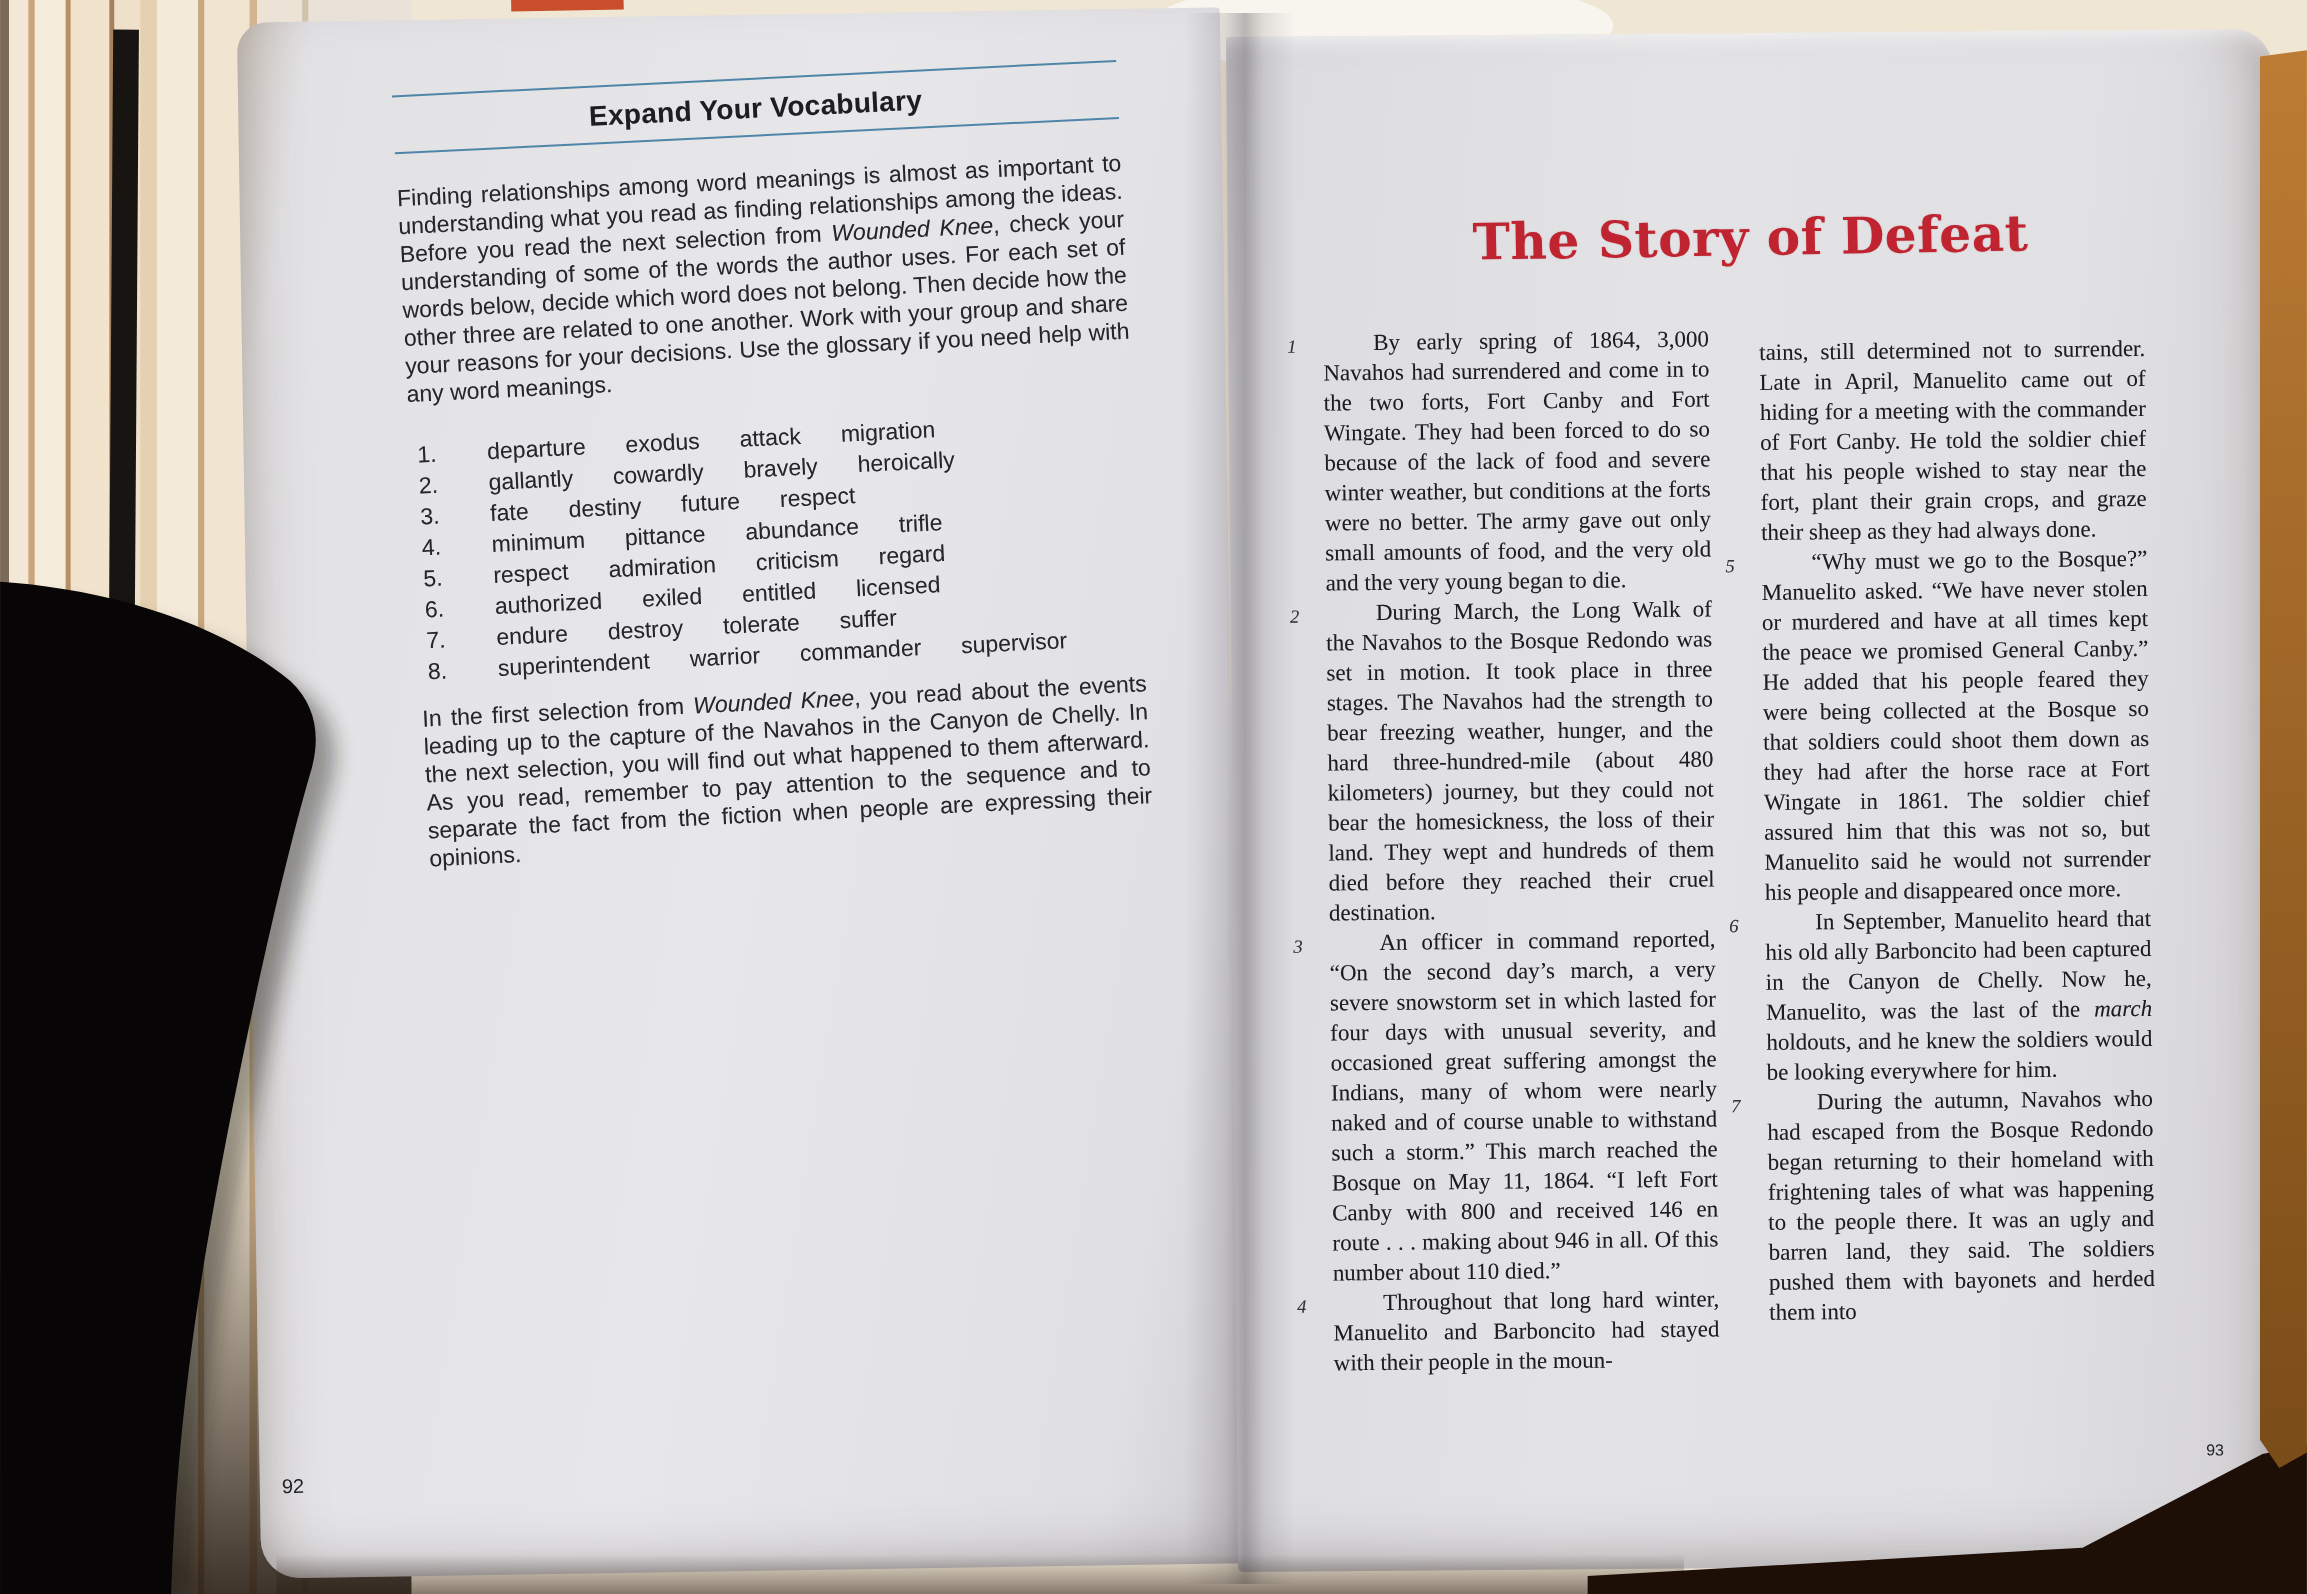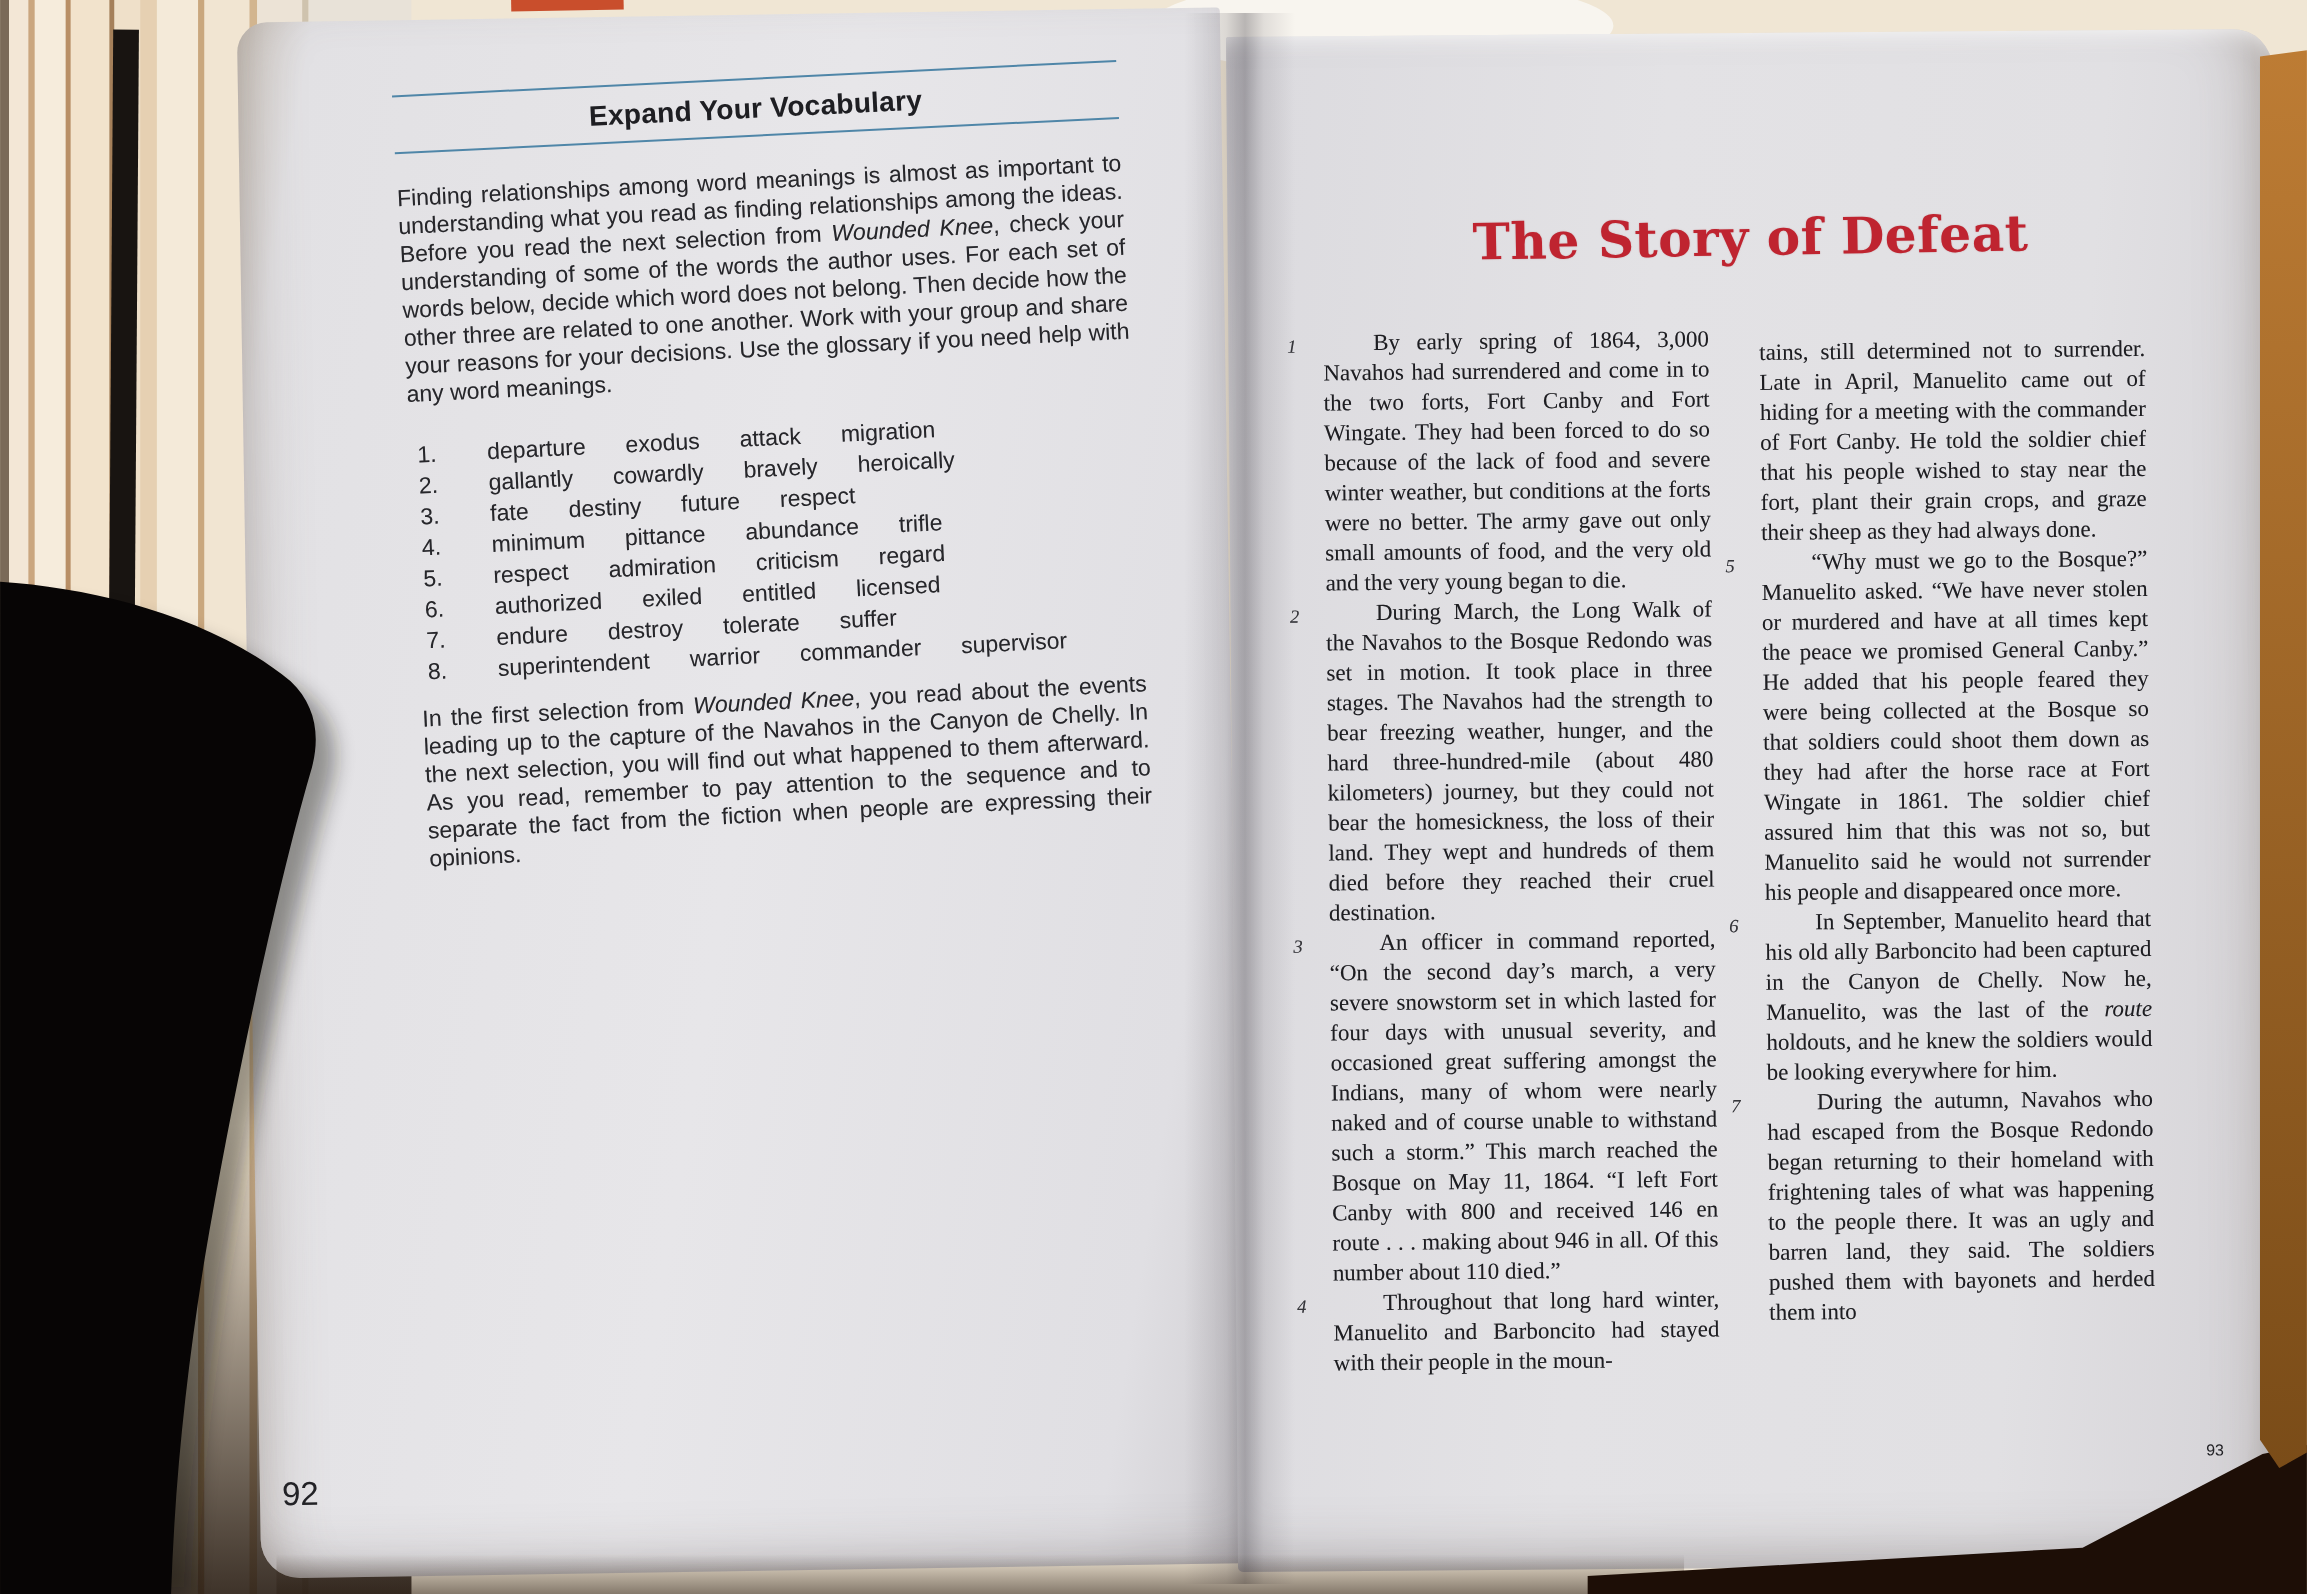--- a/index.html
+++ b/index.html
@@ -37,21 +37,21 @@
   .vh-rule{height:1.9px;border:0;margin:0;}
   .vocab-title{margin:13px 0 10.3px 0;text-align:center;font-size:28px;font-weight:bold;letter-spacing:0.3px;color:#1e1e22;}
   .lp-para{margin:0;font-size:23px;line-height:28px;text-align:justify;}
   .lp-para.intro{margin-top:30px;}
   .lp-para.closing{margin-top:16.7px;}
   .vocab-list{margin:32px 0 0 7.7px;font-size:23px;}
   .vrow{display:flex;gap:40px;line-height:31px;white-space:nowrap;}
   .vnum{flex:0 0 30px;}
   em{font-style:italic;}
 
-  .page-num{position:absolute;font-family:"Liberation Sans",sans-serif;font-size:33px;color:#222226;}
+  .page-num{position:absolute;font-family:"Liberation Sans",sans-serif;font-size:20px;color:#222226;}
   .pn-left{left:22px;top:1453px;}
   .pn-right{left:969px;top:1412px;font-size:16px;}
 
   
   .story-title{position:absolute;left:0;right:0;top:175px;margin:0;text-align:center;
     font-family:"DejaVu Serif",serif;font-weight:bold;font-size:50px;letter-spacing:0.6px;
     transform:rotate(-0.5deg);text-shadow:0 0 1.3px rgba(150,20,30,.35);}
   .cols{position:absolute;left:96px;top:291px;width:823px;display:flex;gap:50px;
     transform:rotate(-0.15deg);
     font-family:"Liberation Serif","DejaVu Serif",serif;font-size:23px;line-height:30px;color:#1d1d21;
@@ -201,21 +201,21 @@
       <div class="col col-b">
         <div class="s-para">
           <p class="s-text"><span>tains, still determined not to surrender. Late in April, Manuelito came out of hiding for a meeting with the commander of Fort Canby. He told the soldier chief that his people wished to stay near the fort, plant their grain crops, and graze their sheep as they had always done.</span></p>
         </div>
         <div class="s-para">
           <span class="pnum">5</span>
           <p class="s-text indent"><span>“Why must we go to the Bosque?” Manuelito asked. “We have never stolen or murdered and have at all times kept the peace we promised General Canby.” He added that his people feared they were being collected at the Bosque so that soldiers could shoot them down as they had after the horse race at Fort Wingate in 1861. The soldier chief assured him that this was not so, but Manuelito said he would not surrender his people and disappeared once more.</span></p>
         </div>
         <div class="s-para">
           <span class="pnum">6</span>
-          <p class="s-text indent"><span>In September, Manuelito heard that his old ally Barboncito had been captured in the Canyon de Chelly. Now he, Manuelito, was the last of the </span><em>route</em><span> holdouts, and he knew the soldiers would be looking everywhere for him.</span></p>
+          <p class="s-text indent"><span>In September, Manuelito heard that his old ally Barboncito had been captured in the Canyon de Chelly. Now he, Manuelito, was the last of the </span><em>march</em><span> holdouts, and he knew the soldiers would be looking everywhere for him.</span></p>
         </div>
         <div class="s-para">
           <span class="pnum">7</span>
           <p class="s-text indent"><span>During the autumn, Navahos who had escaped from the Bosque Redondo began returning to their homeland with frightening tales of what was happening to the people there. It was an ugly and barren land, they said. The soldiers pushed them with bayonets and herded them into</span></p>
         </div>
       </div>
     </div>
 
     <div class="page-num pn-right">93</div>
   </div>

